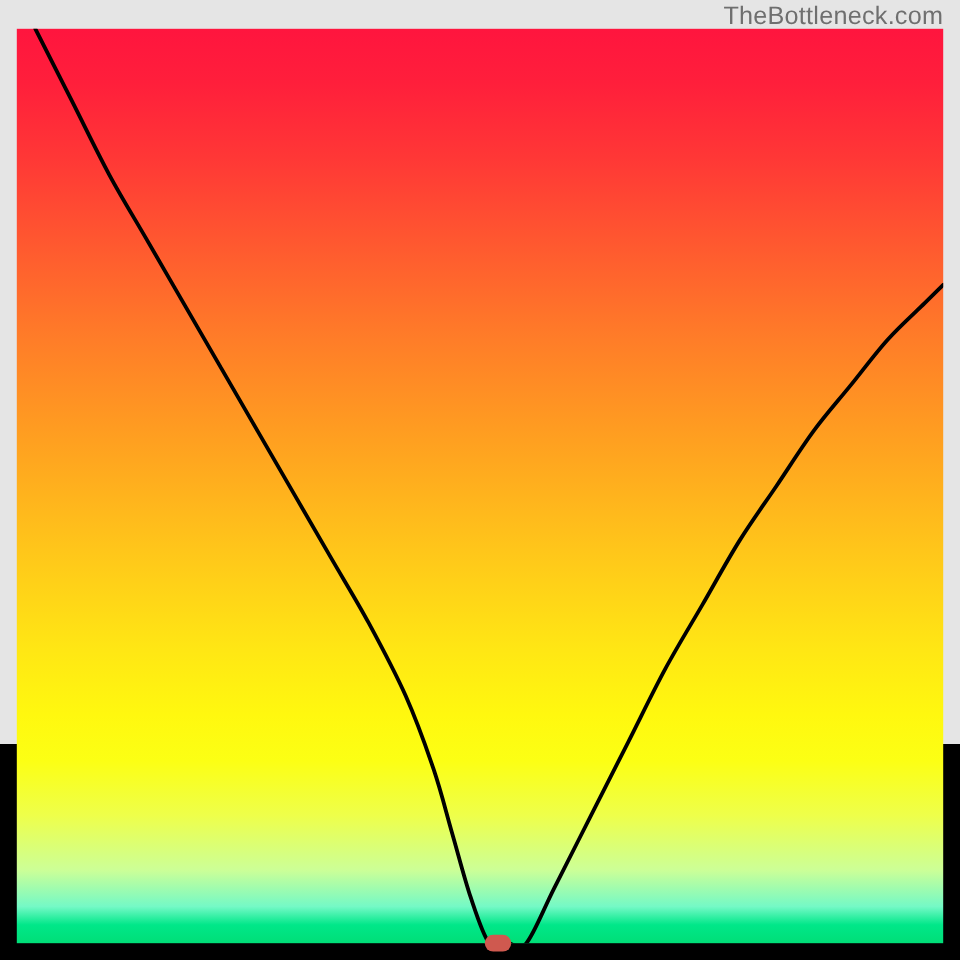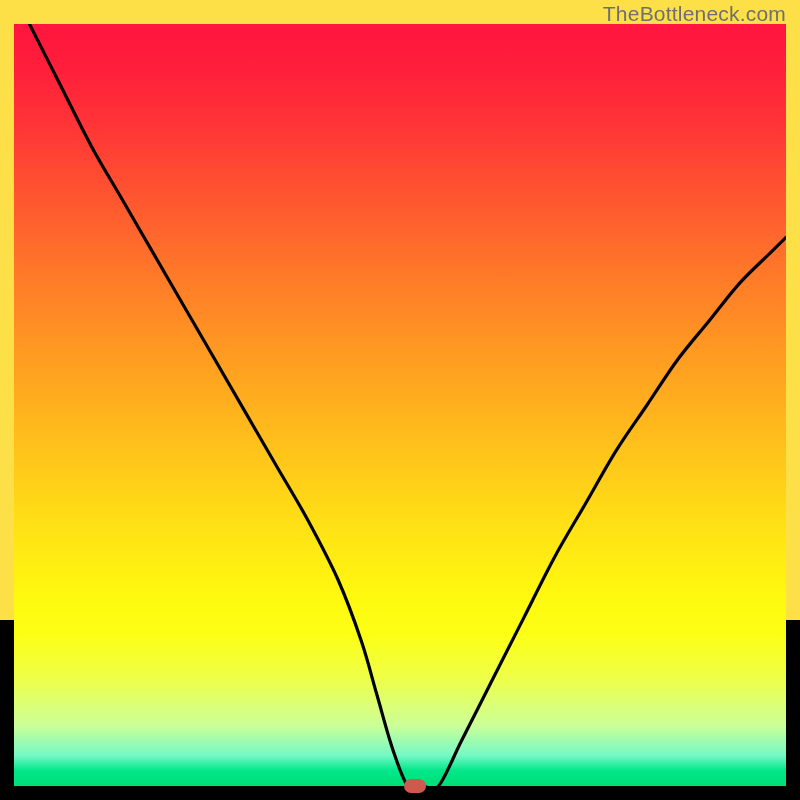--- a/index.html
+++ b/index.html
@@ -10,21 +10,21 @@
     background: #000;
     overflow: hidden;
     font-family: Arial, Helvetica, sans-serif;
   }
   .frame {
     position: absolute;
     left: 0;
     top: 0;
     width: 800px;
     height: 620px;
-    background: #fde047;
+    background: #e5e5e5;
   }
   .plot {
     position: absolute;
     left: 14px;
     top: 24px;
     width: 772px;
     height: 762px;
     background: linear-gradient(
       to bottom,
       #ff153e 0%,

